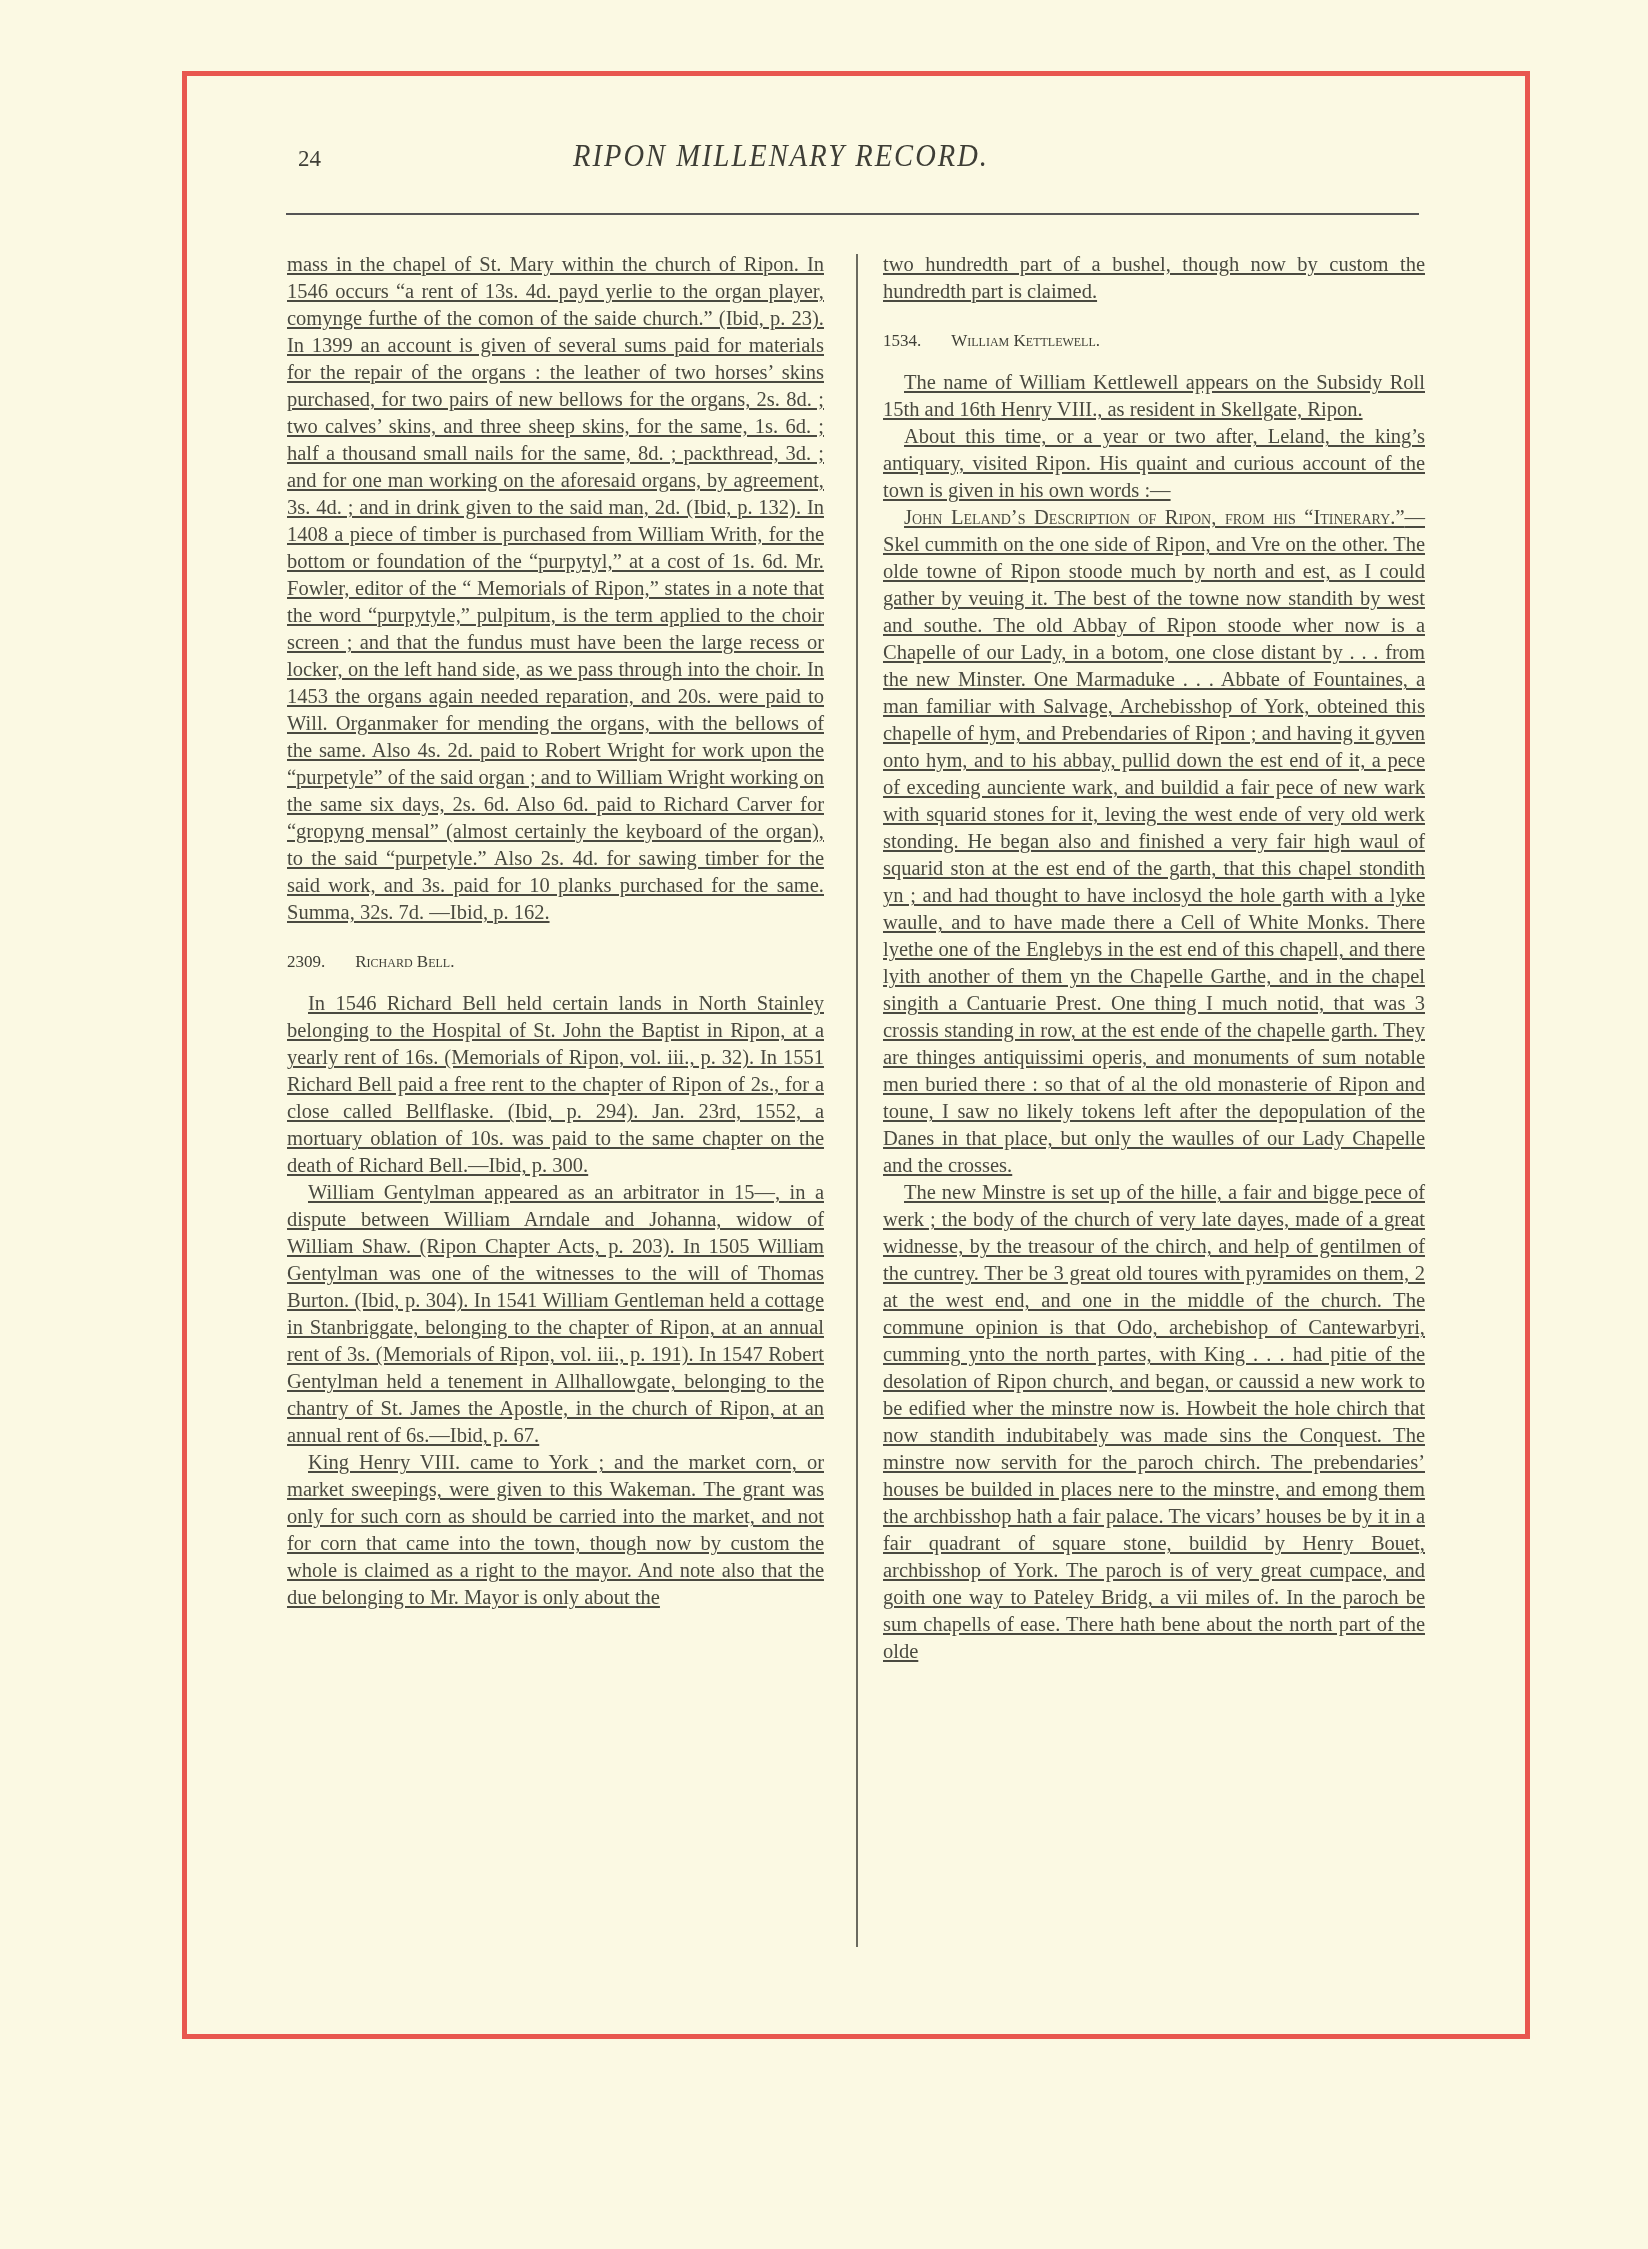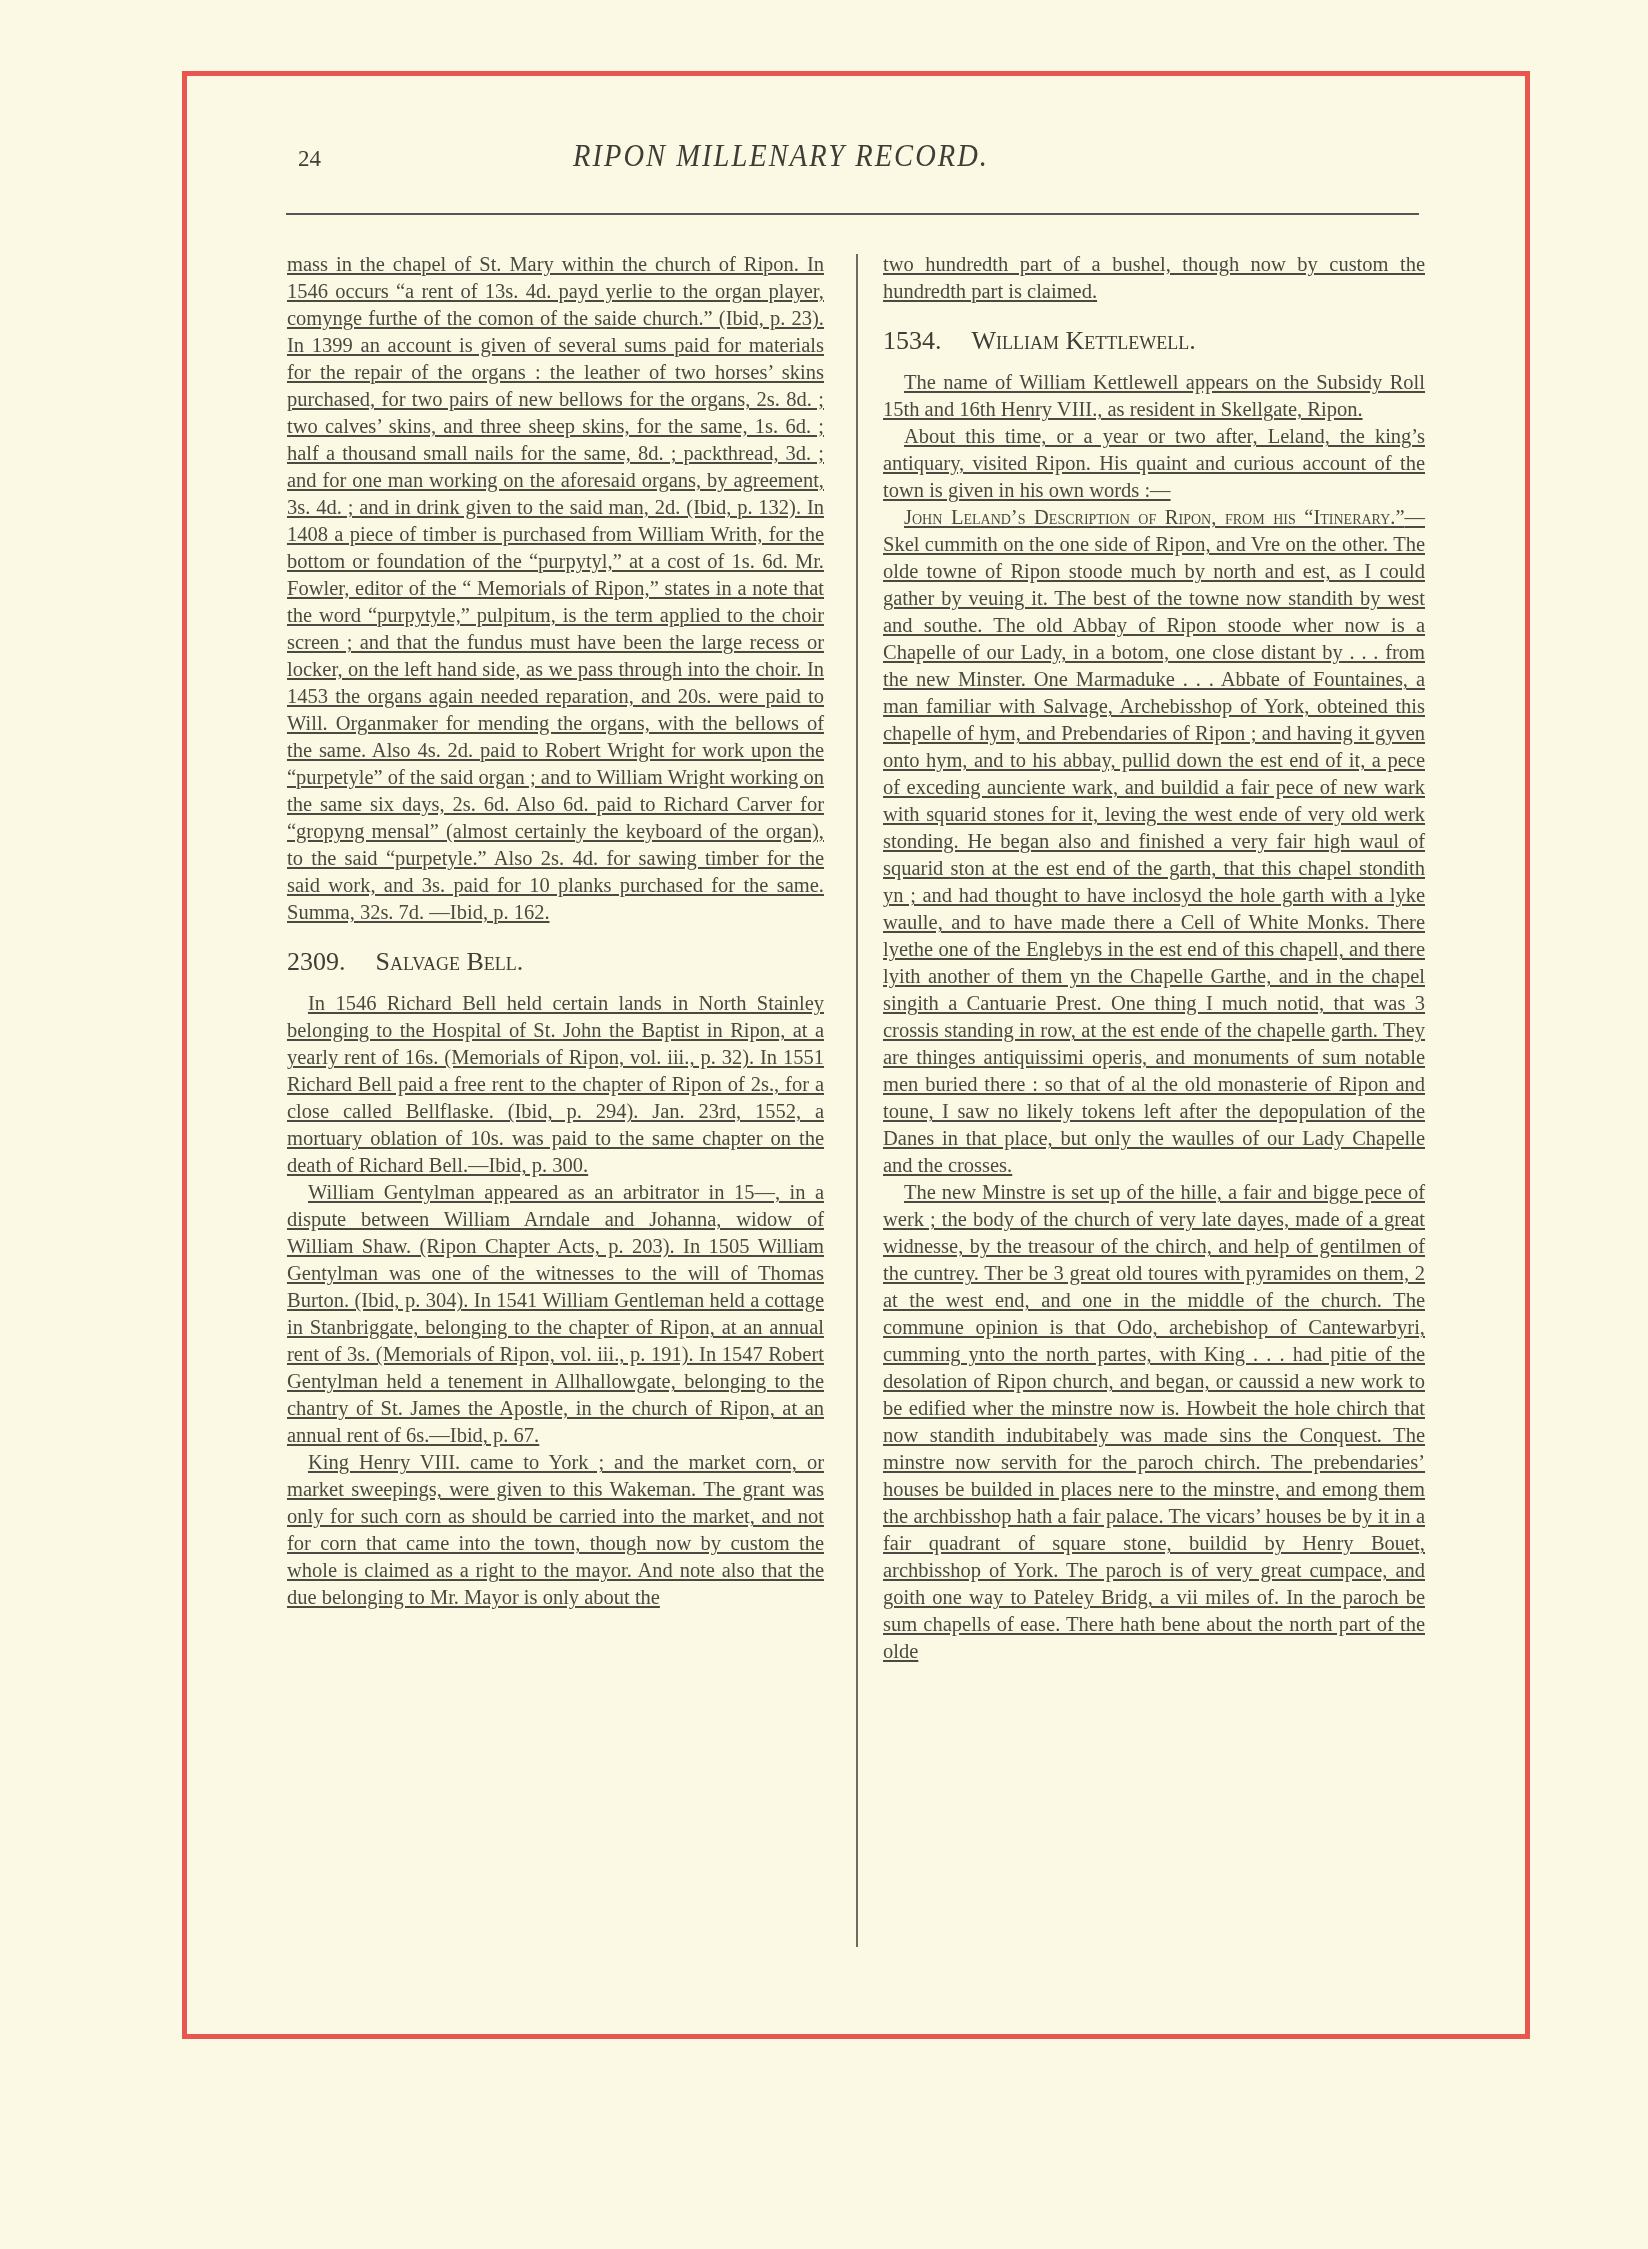--- a/index.html
+++ b/index.html
@@ -28,39 +28,39 @@
     font-size:20.5px; line-height:27px; text-align:justify;
   }
   .col.left { left:287px; }
   .col.right { left:883px; width:542px; }
   .divider {
     position:absolute; left:856px; top:254px; width:1.5px; height:1693px; background:#6b6b60;
   }
   .para { margin:0; text-indent:0;text-decoration:underline; }
   .para.ind { text-indent:21px; }
   .heading {
-    font-size:26px; margin:21px 0 13.4px 0; line-height:30px; color:#3e3e36; text-align:left;
+    font-size:17px; margin:21px 0 13.4px 0; line-height:30px; color:#3e3e36; text-align:left;
   }
   .heading .yr { margin-right:30px; }
   .sc { font-variant:small-caps; }
 </style>
 </head>
 <body>
 
 <div class="frame"></div>
 
 <div class="page-num">24</div>
 <div class="running-title">RIPON MILLENARY RECORD.</div>
 <div class="rule"></div>
 
 <div class="col left">
   <p class="para">mass in the chapel of St. Mary within the church of Ripon. In 1546 occurs “a rent of 13s. 4d. payd yerlie to the organ player, comynge furthe of the comon of the saide church.” (Ibid, p. 23). In 1399 an account is given of several sums paid for materials for the repair of the organs : the leather of two horses’ skins purchased, for two pairs of new bellows for the organs, 2s. 8d. ; two calves’ skins, and three sheep skins, for the same, 1s. 6d. ; half a thousand small nails for the same, 8d. ; packthread, 3d. ; and for one man working on the aforesaid organs, by agreement, 3s. 4d. ; and in drink given to the said man, 2d. (Ibid, p. 132). In 1408 a piece of timber is purchased from William Writh, for the bottom or foundation of the “purpytyl,” at a cost of 1s. 6d. Mr. Fowler, editor of the “ Memorials of Ripon,” states in a note that the word “purpytyle,” pulpitum, is the term applied to the choir screen ; and that the fundus must have been the large recess or locker, on the left hand side, as we pass through into the choir. In 1453 the organs again needed reparation, and 20s. were paid to Will. Organmaker for mending the organs, with the bellows of the same. Also 4s. 2d. paid to Robert Wright for work upon the “purpetyle” of the said organ ; and to William Wright working on the same six days, 2s. 6d. Also 6d. paid to Richard Carver for “gropyng mensal” (almost certainly the keyboard of the organ), to the said “purpetyle.” Also 2s. 4d. for sawing timber for the said work, and 3s. paid for 10 planks purchased for the same. Summa, 32s. 7d. —Ibid, p. 162.</p>
 
   <div class="heading">
-    <span class="yr">2309.</span><span class="sc">Salvage Bell.</span>
+    <span class="yr">2309.</span><span class="sc">Richard Bell.</span>
   </div>
   <p class="para ind">In 1546 Richard Bell held certain lands in North Stainley belonging to the Hospital of St. John the Baptist in Ripon, at a yearly rent of 16s. (Memorials of Ripon, vol. iii., p. 32). In 1551 Richard Bell paid a free rent to the chapter of Ripon of 2s., for a close called Bellflaske. (Ibid, p. 294). Jan. 23rd, 1552, a mortuary oblation of 10s. was paid to the same chapter on the death of Richard Bell.—Ibid, p. 300.</p>
 
   <p class="para ind">William Gentylman appeared as an arbitrator in 15—, in a dispute between William Arndale and Johanna, widow of William Shaw. (Ripon Chapter Acts, p. 203). In 1505 William Gentylman was one of the witnesses to the will of Thomas Burton. (Ibid, p. 304). In 1541 William Gentleman held a cottage in Stanbriggate, belonging to the chapter of Ripon, at an annual rent of 3s. (Memorials of Ripon, vol. iii., p. 191). In 1547 Robert Gentylman held a tenement in Allhallowgate, belonging to the chantry of St. James the Apostle, in the church of Ripon, at an annual rent of 6s.—Ibid, p. 67.</p>
   <p class="para ind">King Henry VIII. came to York ; and the market corn, or market sweepings, were given to this Wakeman. The grant was only for such corn as should be carried into the market, and not for corn that came into the town, though now by custom the whole is claimed as a right to the mayor. And note also that the due belonging to Mr. Mayor is only about the</p>
 </div>
 
 <div class="divider"></div>
 
 <div class="col right">

